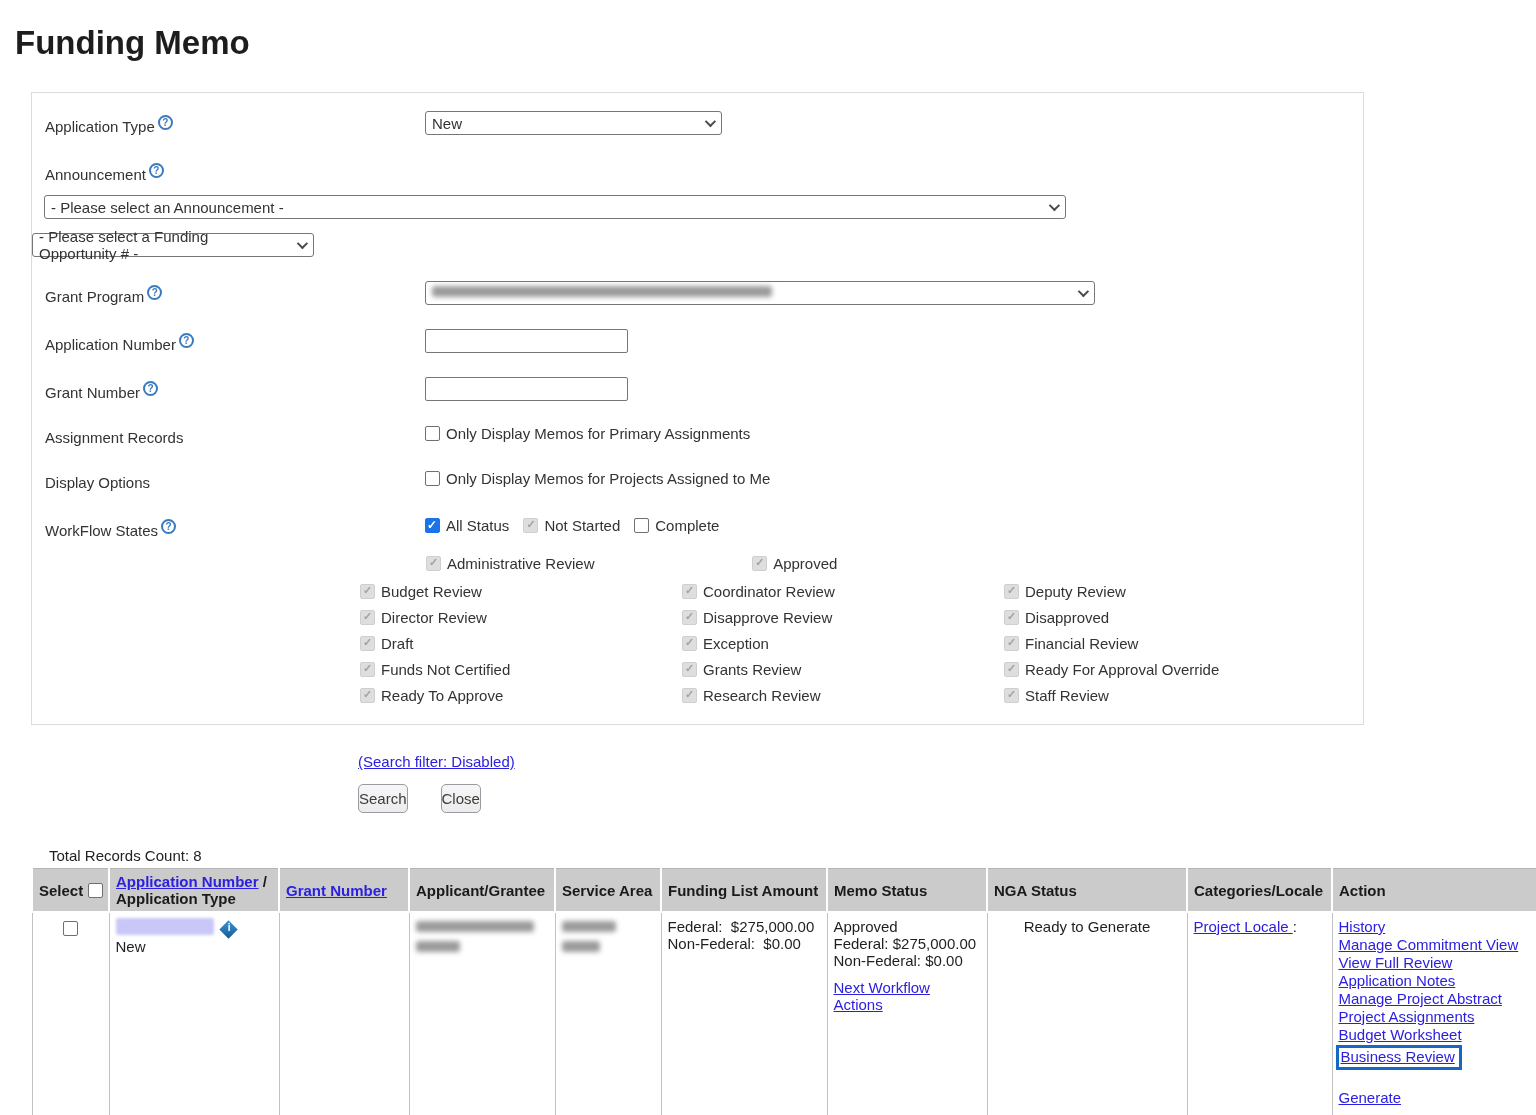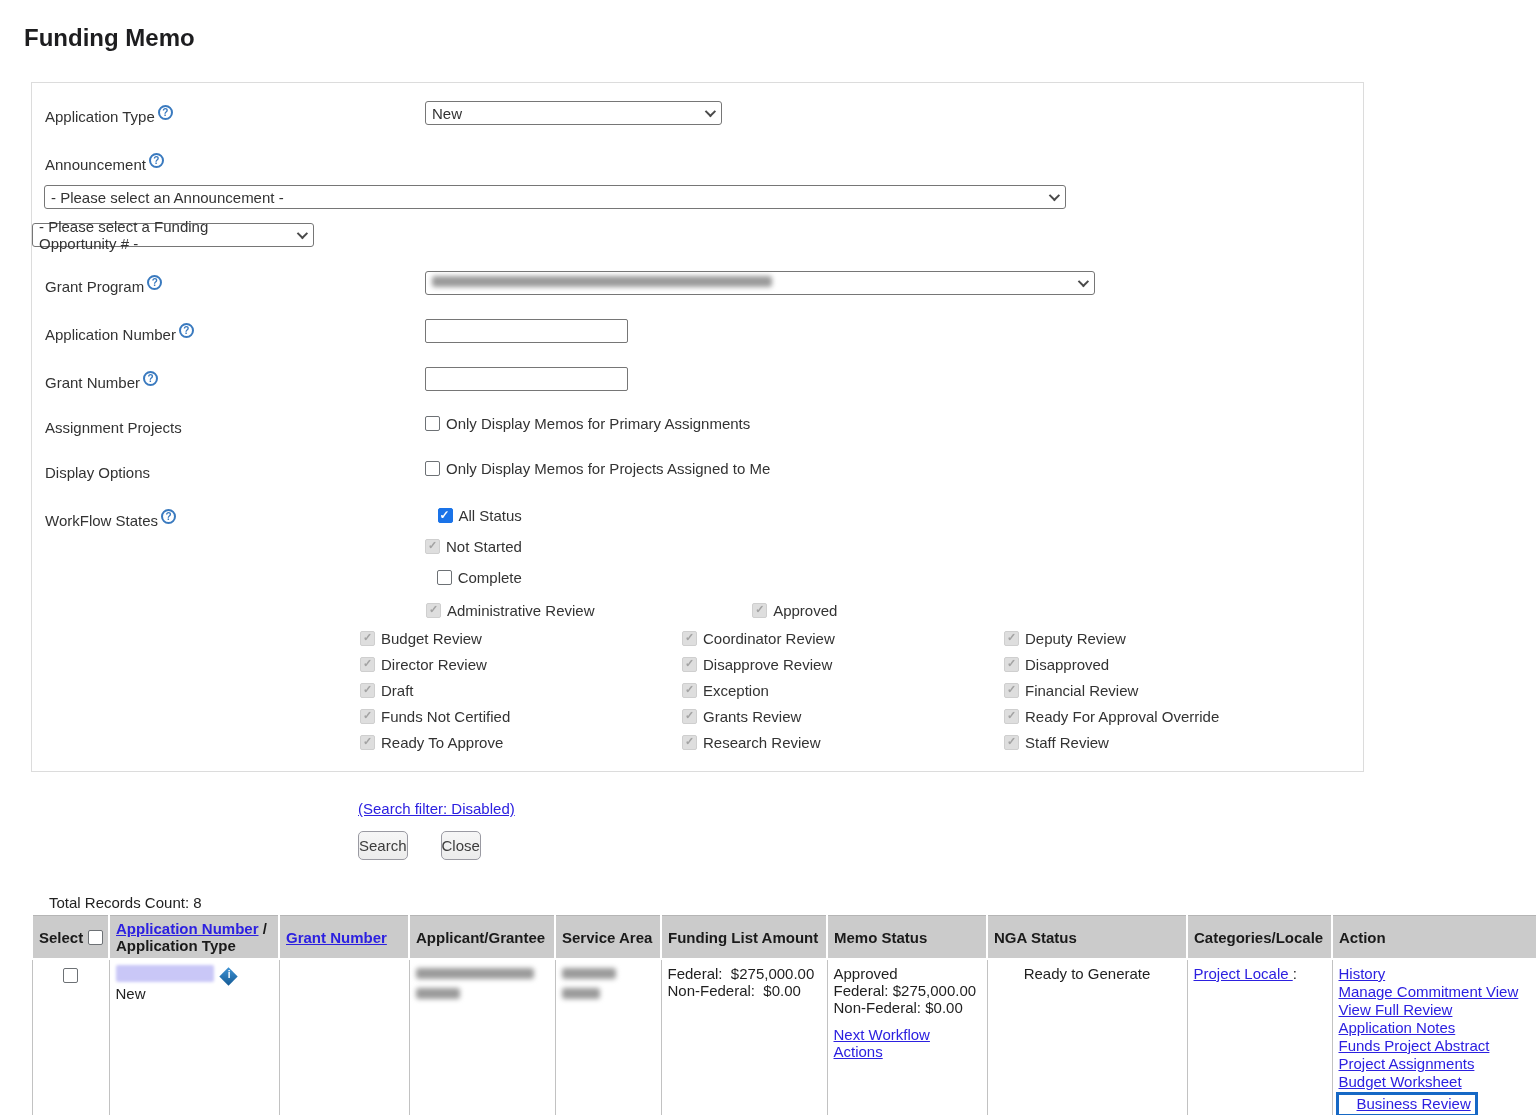--- a/index.html
+++ b/index.html
@@ -3,21 +3,21 @@
 <meta charset="utf-8">
 <style>
   * { box-sizing: border-box; }
   html,body { margin:0; padding:0; }
   body {
     width:1536px; height:1115px; overflow:hidden; background:#fff;
     font-family:"Liberation Sans", sans-serif; font-size:15px; color:#333;
   }
   a { color:#2c20e0; text-decoration:underline; cursor:pointer; }
 
-  h1.page-title { margin:24px 0 0 24px; font-size:24px; font-weight:bold; color:#1d1d1f; }
+  h1.page-title { margin:24px 0 0 15px; font-size:33px; font-weight:bold; color:#1d1d1f; }
 
   
   .form-box {
     margin:30px 0 0 31px; width:1333px; border:1px solid #dcdcdc; background:#fff;
     padding:14px 0 20px 0;
   }
   .frow { display:flex; align-items:flex-start; margin-top:24px; }
   .frow.first { margin-top:4px; }
   .flabel { width:393px; padding-left:13px; padding-top:4px; color:#333; flex:none; }
   .help {
@@ -42,21 +42,21 @@
   
   .cb { display:inline-block; width:15px; height:15px; border-radius:2px; vertical-align:-2px;
     margin-right:6px; position:relative; flex:none; }
   .cb-off { border:1.5px solid #6d7175; background:#fff; }
   .cb-on  { background:#1a73e8; border:1.5px solid #1a73e8; }
   .cb-on::after { content:"✓"; position:absolute; left:1px; top:-1px; color:#fff; font-size:12px; font-weight:bold; }
   .cb-dis { background:#dedede; border:1px solid #cfcfcf; }
   .cb-dis::after { content:"✓"; position:absolute; left:2px; top:-1px; color:#a3a3a3; font-size:11px; font-weight:bold; }
   .cbl { color:#333; }
 
-  .wf-first { display:flex; align-items:flex-end; gap:14px; padding-top:2px;flex-direction:column; }
+  .wf-first { display:flex; align-items:flex-end; gap:14px; padding-top:2px; }
   .wf-item { display:inline-flex; align-items:center; }
   .wf-area { margin-left:328px; }
   .wf-row2 { margin-top:16px; }
   .wf-row2 .wf-item:first-child { margin-left:66px; width:322px; }
   .wf-grid-row { margin-top:9px; display:flex; }
   .wf-cell { width:322px; display:inline-flex; align-items:center; flex:none; }
 
   
   .filter-link { display:inline-block; margin:28px 0 0 358px; }
   .btn-row { margin:14px 0 0 358px; display:flex; gap:33px; }
@@ -85,21 +85,21 @@
   .r-line { height:11px; margin:3px 0; }
 
   .diamond { display:inline-block; width:13px; height:13px; background:linear-gradient(135deg,#3f93d4,#145a95);
     transform:rotate(45deg); margin-left:8px; vertical-align:-1px; position:relative; }
   .diamond::after { content:"i"; position:absolute; left:4px; top:-1px; transform:rotate(-45deg);
     color:#fff; font-size:10px; font-weight:bold; }
 
   .memo-link { display:inline-block; width:120px; margin-top:10px; }
   .actions a { display:inline-block; max-width:182px; margin-bottom:1px; }
   .actions .row-link { display:block; }
-  .hl-box { display:inline-block; border:3px solid #1668c5; padding:0 4px 1px 18px; margin:1px 0 2px -3px; }
+  .hl-box { display:inline-block; border:3px solid #1668c5; padding:0 4px 1px 2px; margin:1px 0 2px -3px; }
   .gen-gap { margin-top:17px; }
 </style>
 </head>
 <body>
 
 
 
 <h1 class="page-title">Funding Memo</h1>
 
 <div class="form-box">
@@ -149,21 +149,21 @@
   </div>
 
   <div class="frow">
     <div class="flabel">
       <span>Grant Number</span><span class="help"></span>
     </div>
     <input class="tinput" type="text" value="" style="">
   </div>
 
   <div class="frow">
-    <div class="flabel">Assignment Projects</div>
+    <div class="flabel">Assignment Records</div>
     <div class="wf-item">
       <span class="cb cb-off"></span>
       <span class="cbl">Only Display Memos for Primary Assignments</span>
     </div>
   </div>
 
   <div class="frow">
     <div class="flabel">Display Options</div>
     <div class="wf-item">
       <span class="cb cb-off"></span>
@@ -350,21 +350,21 @@
       </td>
       <td class="td-center">Ready to Generate</td>
       <td>
         <a>Project Locale </a><span>:</span>
       </td>
       <td class="actions">
         <a class="row-link">History</a>
         <a class="row-link">Manage Commitment View</a>
         <a class="row-link">View Full Review</a>
         <a class="row-link">Application Notes</a>
-        <a class="row-link">Funds Project Abstract</a>
+        <a class="row-link">Manage Project Abstract</a>
         <a class="row-link">Project Assignments</a>
         <a class="row-link">Budget Worksheet</a>
         <span class="hl-box"><a>Business Review</a></span>
         <a class="row-link gen-gap">Generate</a>
       </td>
     </tr>
   </tbody>
 </table>
 </div>
 

